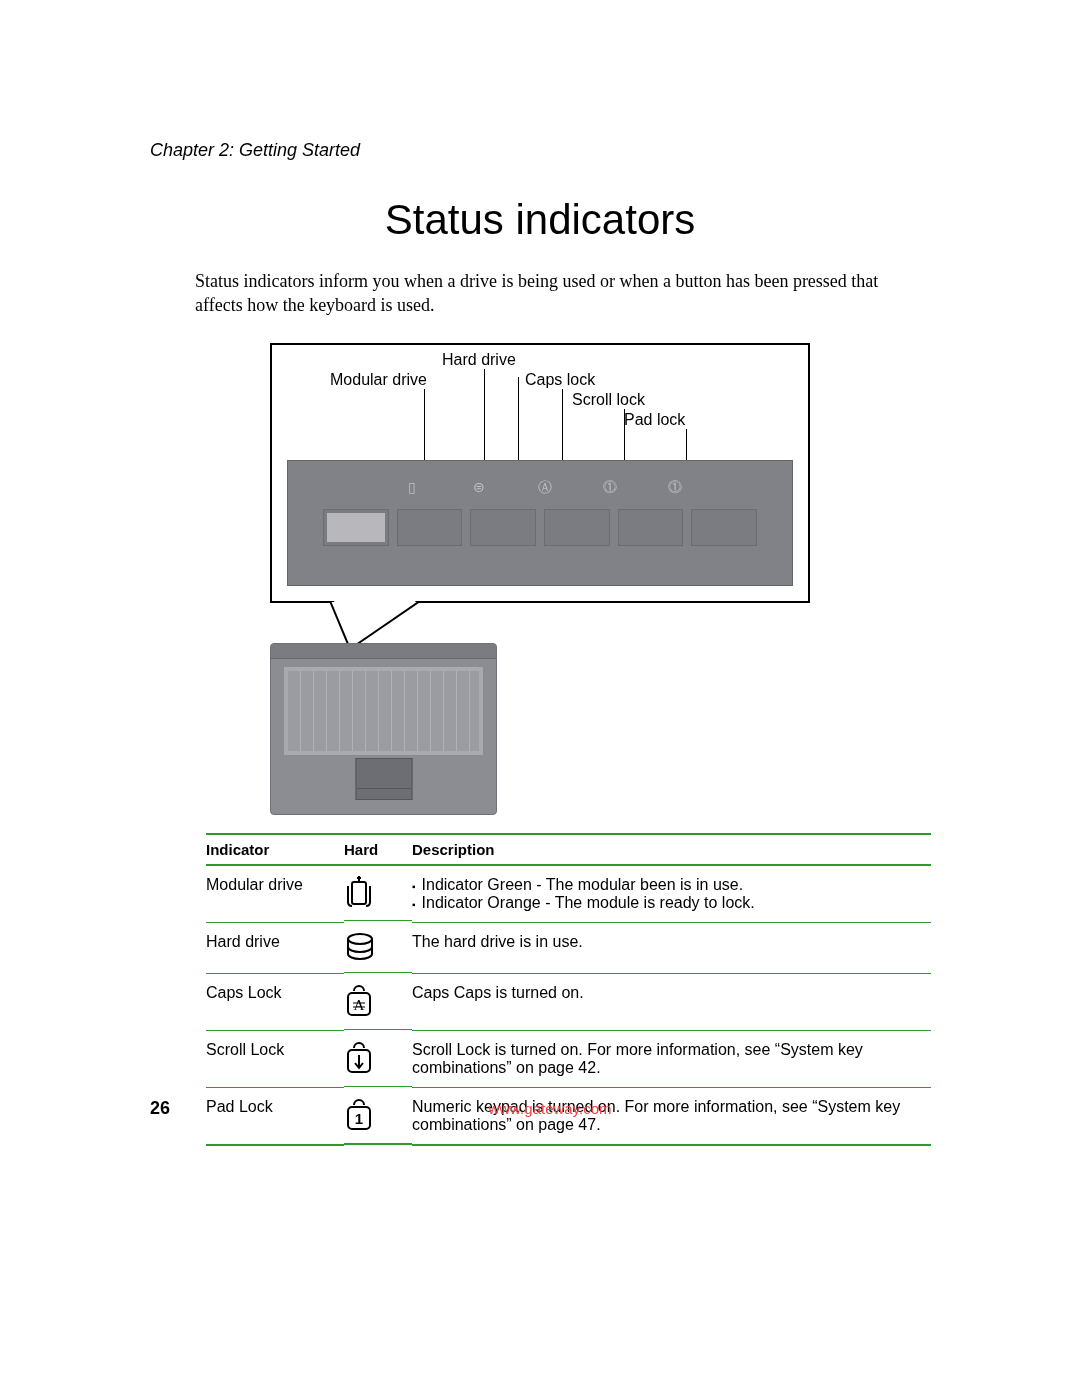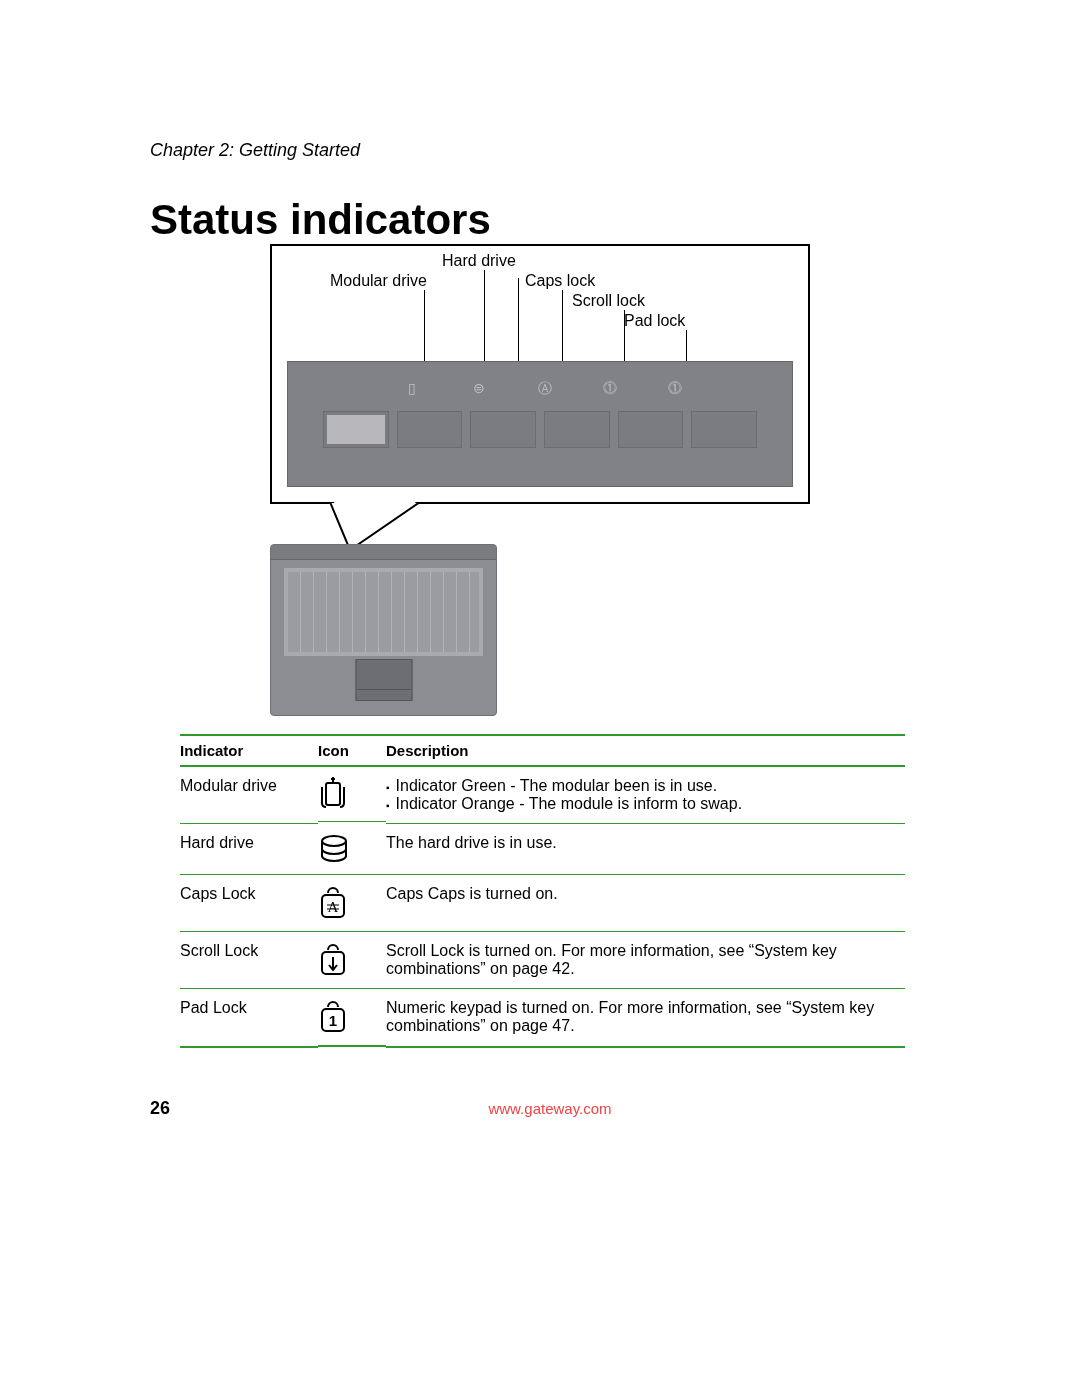--- a/index.html
+++ b/index.html
@@ -17,21 +17,23 @@
     box-sizing: border-box;
     padding: 140px 150px 0 150px;
   }
   .chapter {
     font-style: italic;
     font-size: 18px;
     margin-bottom: 35px;
   }
   .title {
     font-size: 42px;
-    font-weight: bold;
+    font-weight: normal;
+    margin-bottom: 25px;
+    text-align: center;
   }
   .intro {
     font-family: Georgia, 'Times New Roman', serif;
     font-size: 18px;
     line-height: 1.35;
     margin-left: 45px;
     margin-right: 10px;
     margin-bottom: 25px;
   }
   
@@ -139,21 +141,21 @@
     position:absolute; bottom:14px; left:50%; transform:translateX(-50%);
     width:55px; height:40px; background:#6c6e73; border:1px solid #555;
   }
   .lap-touch::after{
     content:''; position:absolute; bottom:0; left:0; right:0; height:10px;
     border-top:1px solid #555;
   }
 
   
   .ind-table {
-    margin-left: 30px;
+    margin-left: 56px;
     margin-right: 10px;
     border-collapse: collapse;
     width: calc(100% - 55px);
     font-size: 16px;
   }
   .ind-table thead th {
     text-align: left;
     font-weight: bold;
     padding: 6px 8px 6px 0;
     border-top: 2px solid #2e9a2e;
@@ -184,20 +186,21 @@
   }
   .page-num { font-weight:bold; font-size:18px; }
   .footer-url { flex:1; text-align:center; font-size:15px; color:#ef4444; }
 </style>
 </head>
 <body>
 
 <div class="page">
   <div class="chapter">Chapter 2: Getting Started</div>
   <div class="title">Status indicators</div>
+  <div class="intro">Status indicators inform you when a drive is being used or when a button has been pressed that affects how the keyboard is used.</div>
 
   <div class="diagram">
     <div class="callout-box">
       <div class="labels-area">
         <span class="lbl" style="left:170px; top:6px;">Hard drive</span>
         <span class="lbl" style="left:58px; top:26px;">Modular drive</span>
         <span class="lbl" style="left:253px; top:26px;">Caps lock</span>
         <span class="lbl" style="left:300px; top:46px;">Scroll lock</span>
         <span class="lbl" style="left:352px; top:66px;">Pad lock</span>
 
@@ -236,39 +239,39 @@
         <div class="lap-kbd"></div>
         <div class="lap-touch"></div>
       </div>
     </div>
   </div>
 
   <table class="ind-table">
     <thead>
       <tr>
         <th class="col-indicator">Indicator</th>
-        <th class="col-icon">Icon</th>
+        <th class="col-icon">Hard</th>
         <th>Description</th>
       </tr>
     </thead>
     <tbody>
       <tr>
         <td>Modular drive</td>
         <td class="icon-cell">
           <svg width="30" height="34" viewBox="0 0 30 34">
             <rect x="8" y="6" width="14" height="22" rx="2" fill="none" stroke="#000" stroke-width="2"></rect>
             <line x1="15" y1="6" x2="15" y2="0" stroke="#000" stroke-width="2"></line>
             <line x1="13" y1="2" x2="17" y2="2" stroke="#000" stroke-width="2"></line>
             <path d="M4 10 L4 26 M26 10 L26 26" stroke="#000" stroke-width="2"></path>
             <path d="M4 26 Q4 30 8 30 M26 26 Q26 30 22 30" fill="none" stroke="#000" stroke-width="2"></path>
           </svg>
         </td>
         <td class="desc">
           <div><span class="bullet"></span><span>Indicator Green - The modular been is in use.</span></div>
-          <div><span class="bullet"></span><span>Indicator Orange - The module is inform to swap.</span></div>
+          <div><span class="bullet"></span><span>Indicator Orange - The module is ready to lock.</span></div>
         </td>
       </tr>
       <tr>
         <td>Hard drive</td>
         <td class="icon-cell">
           <svg width="32" height="30" viewBox="0 0 32 30">
             <ellipse cx="16" cy="7" rx="12" ry="5" fill="none" stroke="#000" stroke-width="2"></ellipse>
             <path d="M4 7 L4 15 A12 5 0 0 0 28 15 L28 7" fill="none" stroke="#000" stroke-width="2"></path>
             <path d="M4 15 L4 22 A12 5 0 0 0 28 22 L28 15" fill="none" stroke="#000" stroke-width="2"></path>
           </svg>

